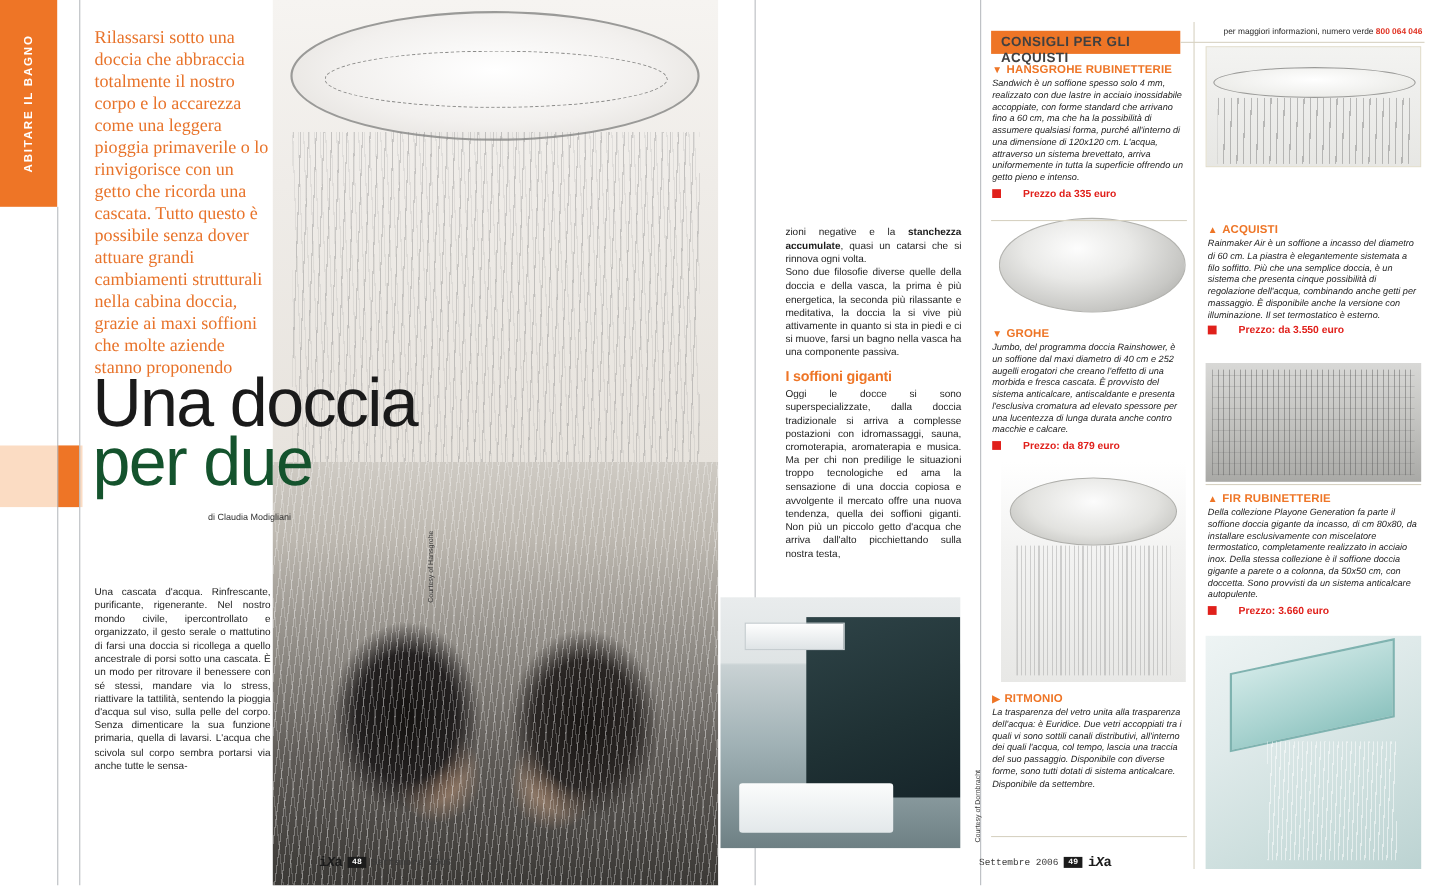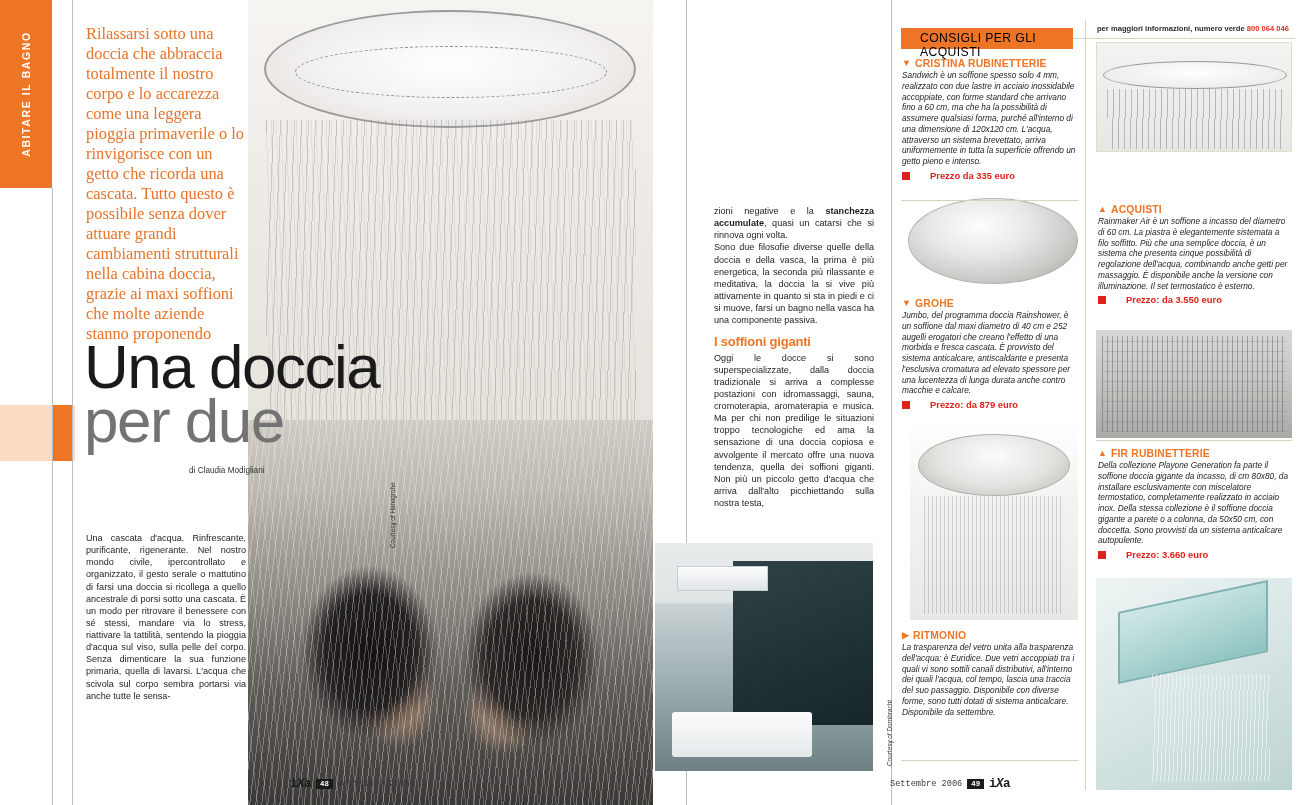--- a/index.html
+++ b/index.html
@@ -50,21 +50,21 @@
 
   
   .title-main {
     position: absolute; left: 84px; top: 338px;
     font-size: 62px; line-height: 0.95; color: #1a1a1a;
     font-family: Liberation Sans, sans-serif;
     font-weight: 400; letter-spacing: -1.5px;
   }
   .title-sub {
     position: absolute; left: 84px; top: 392px;
-    font-size: 62px; line-height: 0.95; color: #737373;
+    font-size: 62px; line-height: 0.95; color: #14532d;
     font-family: "Liberation Sans", sans-serif;
     font-weight: 400; letter-spacing: -1.5px;
   }
   .byline {
     position: absolute; left: 145px; top: 466px;
     font-size: 8.2px; color: #333;
     font-family: "Liberation Sans", sans-serif;
     padding-left: 44px;
   }
 
@@ -152,31 +152,31 @@
     background: linear-gradient(180deg,#fefefe 0%,#dfe4e6 100%);
     border: 1px solid #c6cdd0;
   }
 
   
   .consigli-bar {
     position: absolute; left: 901px; top: 28px; width: 172px; height: 21px;
     background: #ee7526;
   }
   .consigli-bar span {
-    display: block; color: #000000; font-size: 12.2px; font-weight: 400;
-    letter-spacing: .4px; padding: 3px 0 0 19px;
+    display: block; color: #404040; font-size: 12.2px; font-weight: 700;
+    letter-spacing: .4px; padding: 3px 0 0 9px;
     font-family: "Liberation Sans", sans-serif;
   }
   .consigli-rule {
     position: absolute; left: 1073px; top: 38px; width: 222px; height: 1px;
     background: #d7d2c2;
   }
   .numero-verde {
     position: absolute; left: 1093px; top: 24px; width: 200px;
-    text-align: center; font-size: 7.6px; font-weight: bold;
+    text-align: right; font-size: 7.6px; font-weight: normal;
     font-family: "Liberation Sans", sans-serif; color: #2c2c2c;
   }
   .numero-verde b { color: #e03020; }
 
   .review {
     position: absolute;
     font-family: "Liberation Sans", sans-serif;
   }
   .review .brand {
     color: #ee7526; font-weight: bold; font-size: 10.4px;
@@ -386,21 +386,21 @@
   </div>
 
   <div class="photo p-glass">
     <div class="plate"></div>
     <div class="fall"></div>
   </div>
 
   <div class="review r-cristina">
     <div class="brand">
       <span class="tri">▼</span>
-      <span>CRISTINA RUBINETTERIE</span>
+      <span>HANSGROHE RUBINETTERIE</span>
     </div>
     <div class="desc">Sandwich è un soffione spesso solo 4 mm, realizzato con due lastre in acciaio inossidabile accoppiate, con forme standard che arrivano fino a 60 cm, ma che ha la possibilità di assumere qualsiasi forma, purché all'interno di una dimensione di 120x120 cm. L'acqua, attraverso un sistema brevettato, arriva uniformemente in tutta la superficie offrendo un getto pieno e intenso.</div>
     <div class="price">
       <span class="sq"></span>
       <span>Prezzo da 335 euro</span>
     </div>
   </div>
 
   <div class="review r-hansgrohe">
     <div class="brand">

